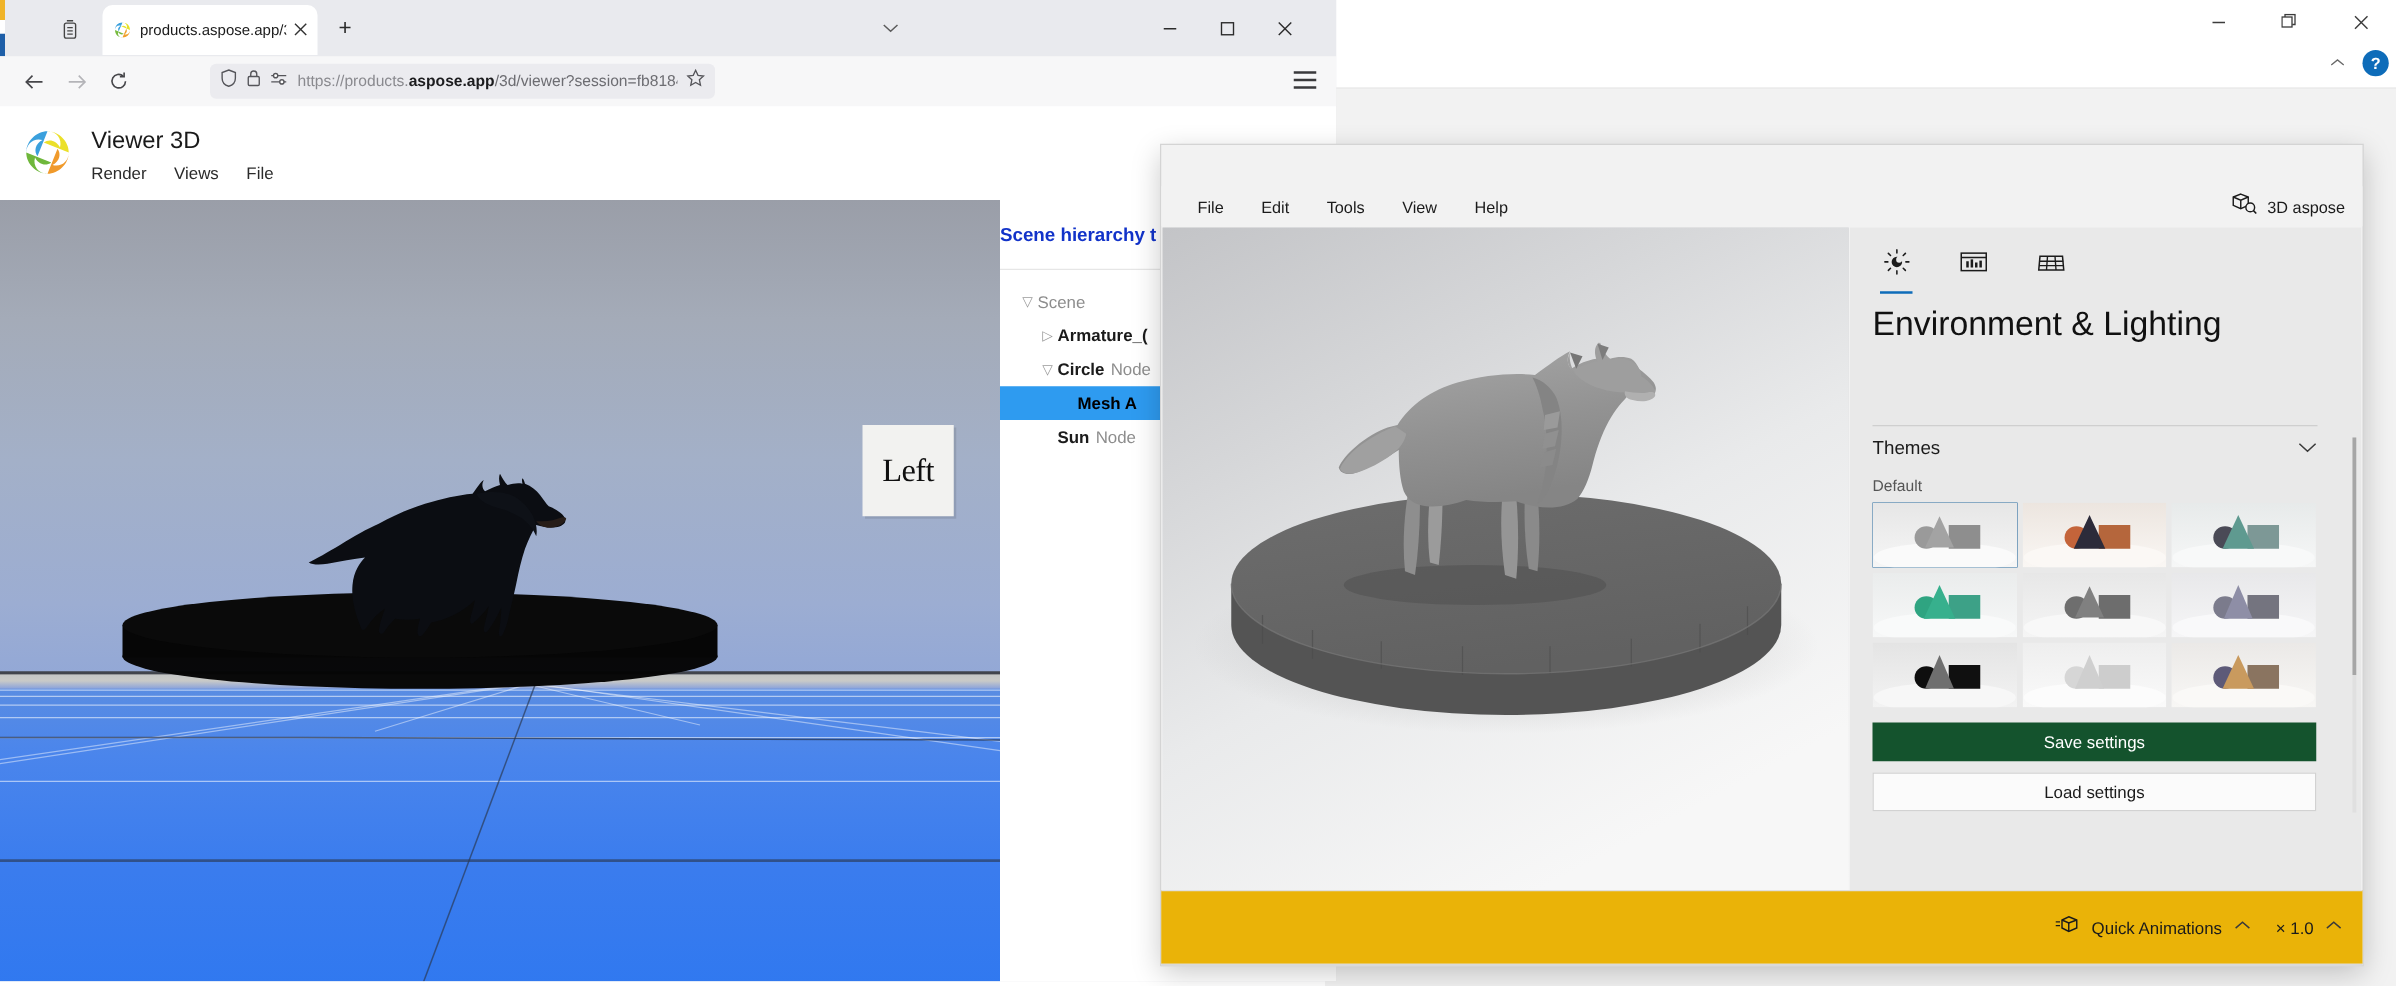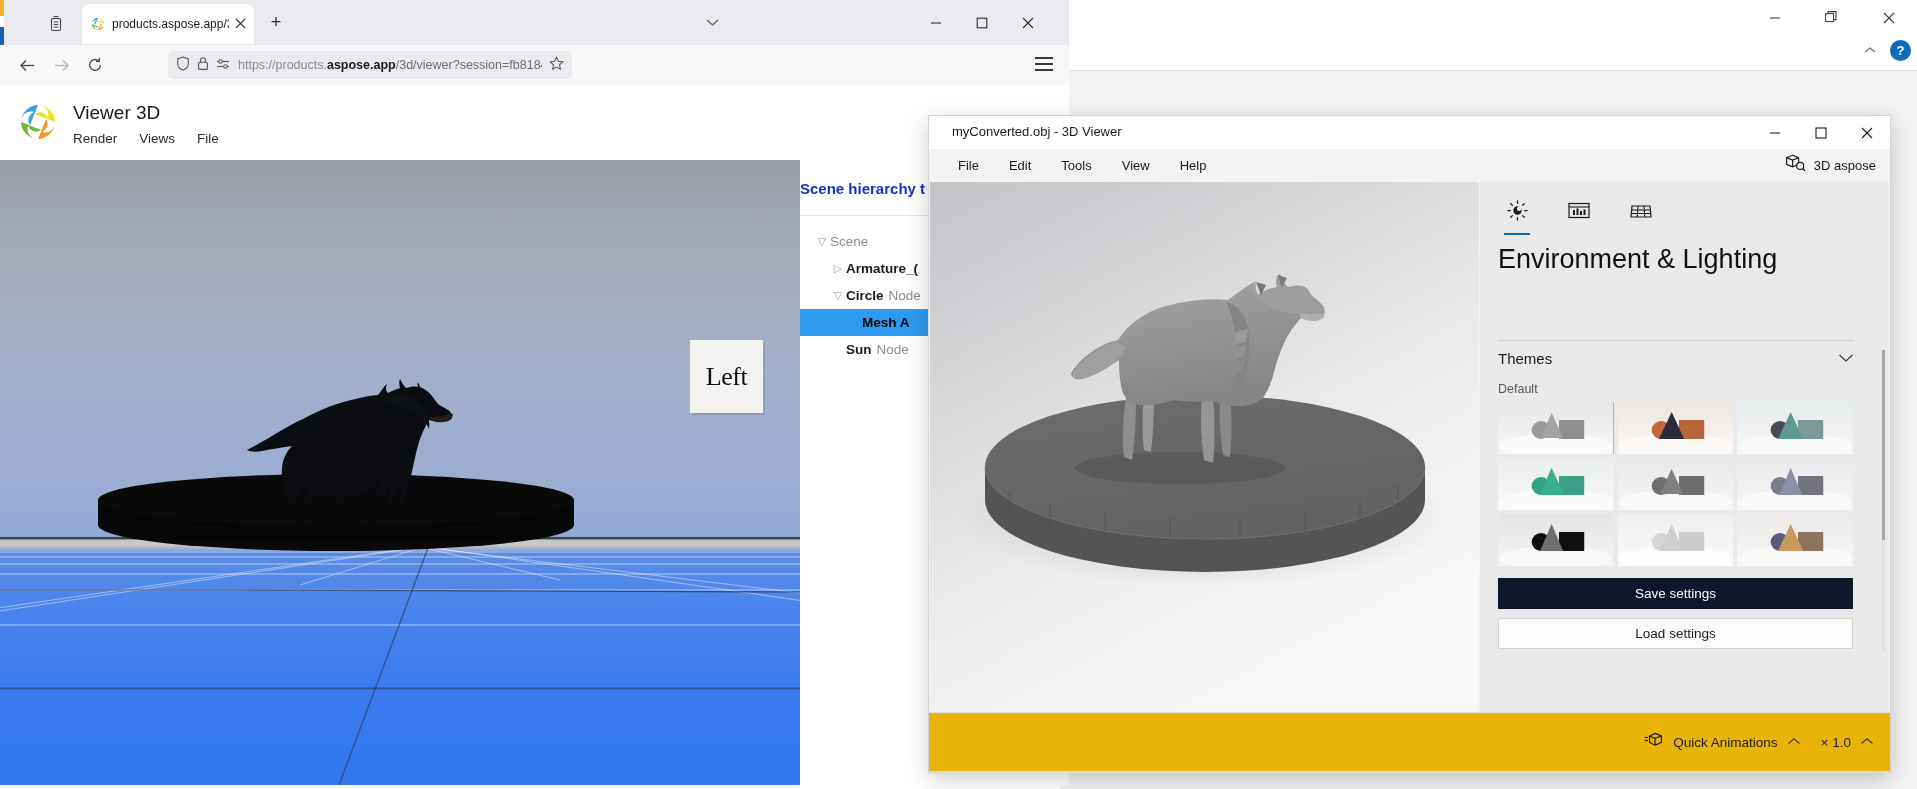--- a/index.html
+++ b/index.html
@@ -279,21 +279,21 @@
     display: grid; grid-template-columns: repeat(3, 1fr); gap: 4px;
   }
   .theme-cell {
     height: 52px; position: relative; overflow: hidden;
   }
   .theme-cell.selected { outline: 2.5px solid #0e5a96; outline-offset: -2px; }
   .theme-cell svg { position: absolute; left: 0; top: 0; width: 100%; height: 100%; }
 
   .btn-save {
     position: absolute; left: 18px; top: 396px; width: 355px; height: 31px;
-    background: #0f172a; color: #ffffff; border: none;
+    background: #14532d; color: #ffffff; border: none;
     font-size: 13.5px; font-family: "Liberation Sans", sans-serif;
     display: flex; align-items: center; justify-content: center;
   }
   .btn-load {
     position: absolute; left: 18px; top: 436px; width: 355px; height: 31px;
     background: #fbfbfb; color: #1b1b1b; border: 1px solid #d2d2d2;
     font-size: 13.5px; font-family: "Liberation Sans", sans-serif;
     display: flex; align-items: center; justify-content: center;
   }
   .vw-scroll-track {
@@ -628,41 +628,20 @@
             <span class="tn-type">Node</span>
           </div>
 
         </div>
       </div>
     </div>
   </div>
 
   <div class="viewer-win">
 
-    <div class="vw-titlebar">
-      <div class="vw-title">myConverted.obj - 3D Viewer</div>
-      <div class="vw-wc">
-        <div>
-          <svg width="12" height="12" viewBox="0 0 12 12">
-              <line x1="1" y1="6" x2="11" y2="6" stroke="#1b1b1b" stroke-width="1.1"></line>
-            </svg>
-        </div>
-        <div>
-          <svg width="12" height="12" viewBox="0 0 12 12">
-              <rect x="1" y="1" width="10" height="10" fill="none" stroke="#1b1b1b" stroke-width="1.1"></rect>
-            </svg>
-        </div>
-        <div class="close">
-          <svg width="12" height="12" viewBox="0 0 12 12">
-            <line x1="1" y1="1" x2="11" y2="11" stroke="#1b1b1b" stroke-width="1.1"></line>
-            <line x1="11" y1="1" x2="1" y2="11" stroke="#1b1b1b" stroke-width="1.1"></line>
-          </svg>
-        </div>
-      </div>
-    </div>
 
     <div class="vw-menubar">
       <div class="vw-menu-item">File</div>
       <div class="vw-menu-item">Edit</div>
       <div class="vw-menu-item">Tools</div>
       <div class="vw-menu-item">View</div>
       <div class="vw-menu-item">Help</div>
     </div>
 
     <div class="vw-lib">

